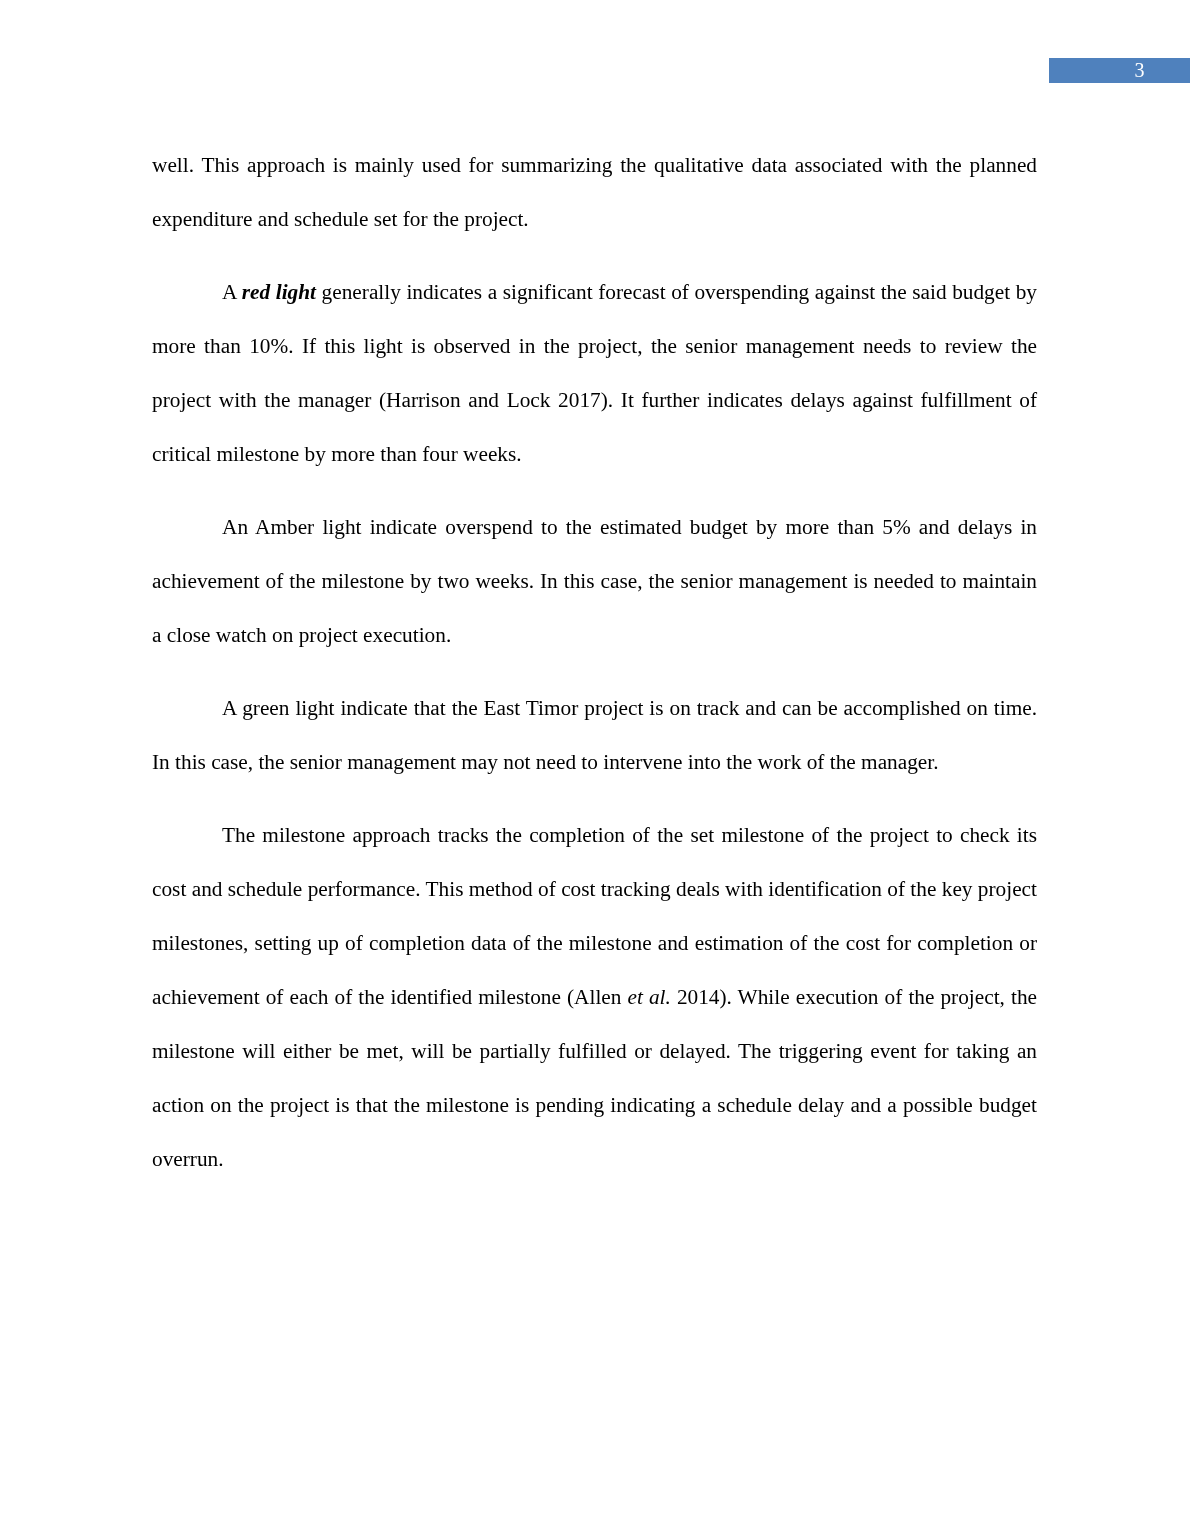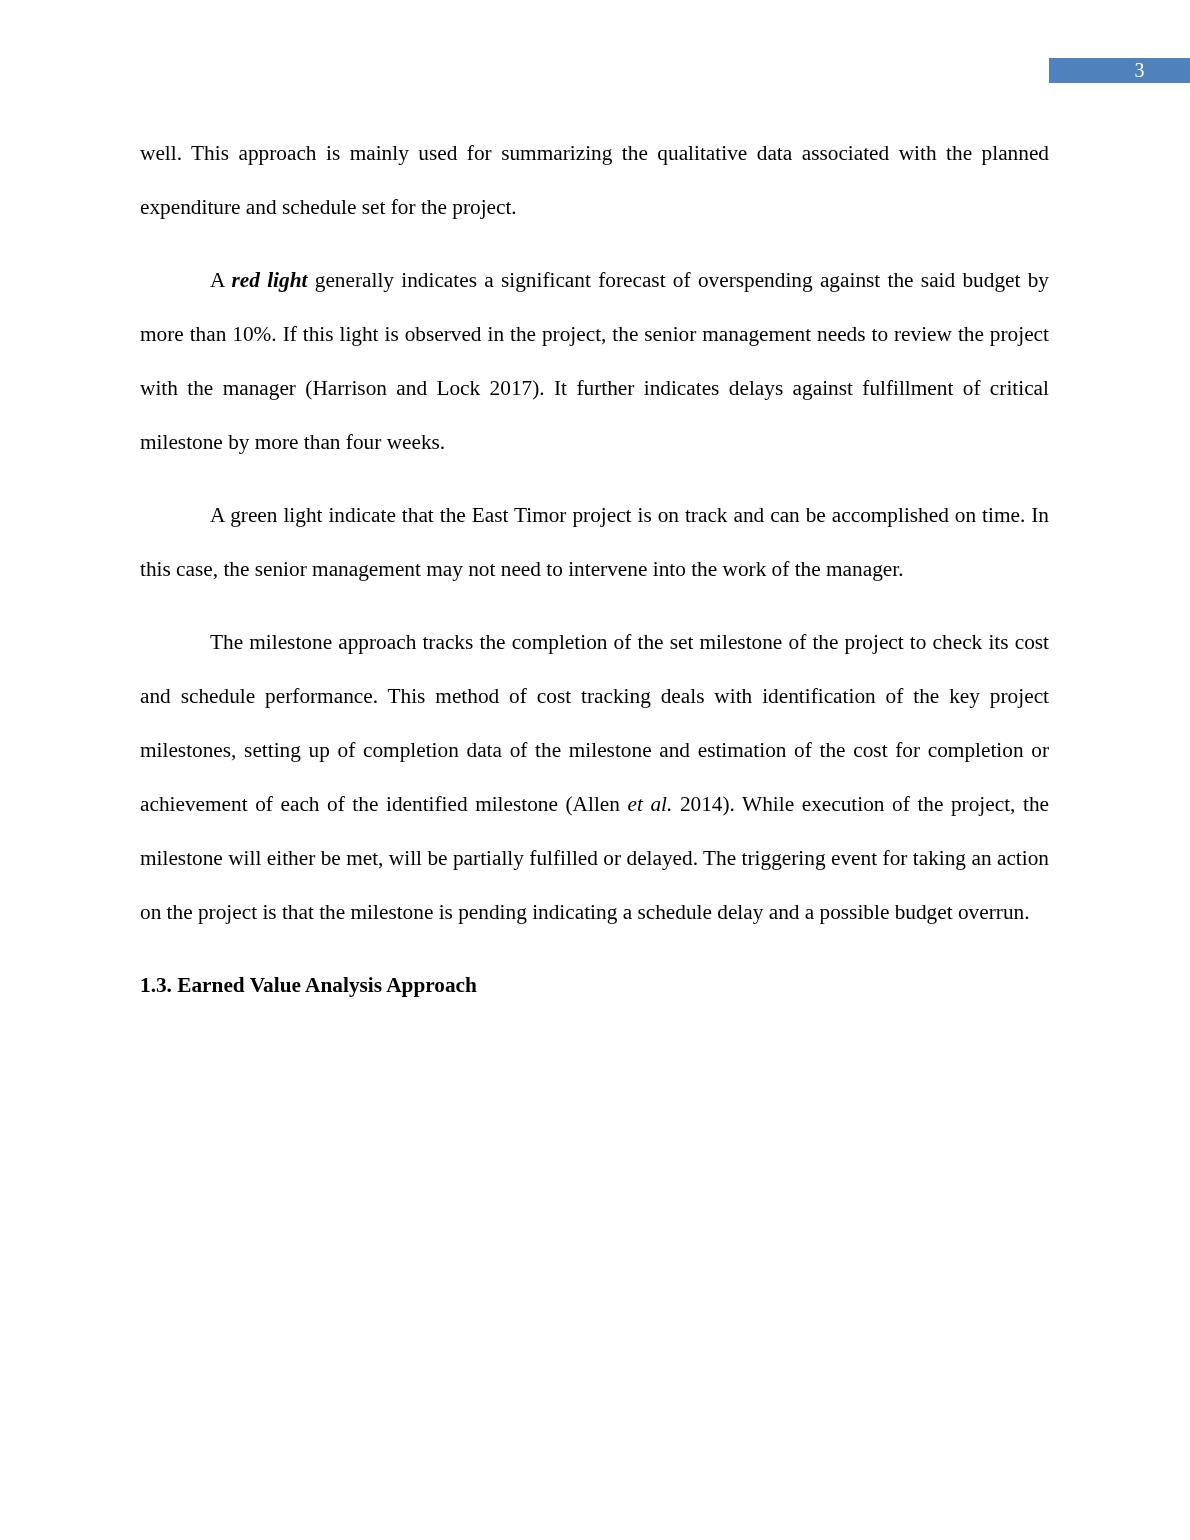--- a/index.html
+++ b/index.html
@@ -2,37 +2,37 @@
 <html><head>
 <meta charset="utf-8">
 <style>
   html, body { margin: 0; padding: 0; background: #ffffff; }
   body { width: 1190px; height: 1540px; position: relative; overflow: hidden;
          font-family: "Liberation Serif", serif; color: #000; }
   .page-number-box { position: absolute; left: 1049px; top: 58px; width: 141px; height: 25px;
          background: #4f81bd; color: #ffffff; font-size: 20px; line-height: 25px; text-align: center; }
   .page-number-box span { position: relative; left: 20px; }
   .content { position: absolute; left: 140px; top: 126px; width: 909px; }
-  p { margin: 0; font-size: 21.3px; line-height: 54px; text-align: justify; }
+  p { margin: 12px; font-size: 21.3px; line-height: 54px; text-align: justify; }
   p.indent { text-indent: 70px; }
   .para-gap { margin-top: 19px; }
   h2 { margin: 19px 0 0 0; font-size: 21.3px; line-height: 54px; font-weight: bold; }
 </style>
 </head>
 <body>
 
 <div class="page-number-box">
   <span>3</span>
 </div>
 
 <div class="content">
   <p>well. This approach is mainly used for summarizing the qualitative data associated with the planned expenditure and schedule set for the project.</p>
 
   <p class="indent para-gap"><span>A </span><b><i>red light</i></b><span> generally indicates a significant forecast of overspending against the said budget by more than 10%. If this light is observed in the project, the senior management needs to review the project with the manager (Harrison and Lock 2017). It further indicates delays against fulfillment of critical milestone by more than four weeks.</span></p>
 
+  <p class="indent para-gap">An Amber light indicate overspend to the estimated budget by more than 5% and delays in achievement of the milestone by two weeks. In this case, the senior management is needed to maintain a close watch on project execution.</p>
 
   <p class="indent para-gap">A green light indicate that the East Timor project is on track and can be accomplished on time. In this case, the senior management may not need to intervene into the work of the manager.</p>
 
 
   <p class="indent para-gap"><span>The milestone approach tracks the completion of the set milestone of the project to check its cost and schedule performance. This method of cost tracking deals with identification of the key project milestones, setting up of completion data of the milestone and estimation of the cost for completion or achievement of each of the identified milestone (Allen </span><i>et al.</i><span> 2014). While execution of the project, the milestone will either be met, will be partially fulfilled or delayed. The triggering event for taking an action on the project is that the milestone is pending indicating a schedule delay and a possible budget overrun.</span></p>
 
-  <h2>1.3. Earned Value Analysis Approach</h2>
 </div>
 
 </body></html>

